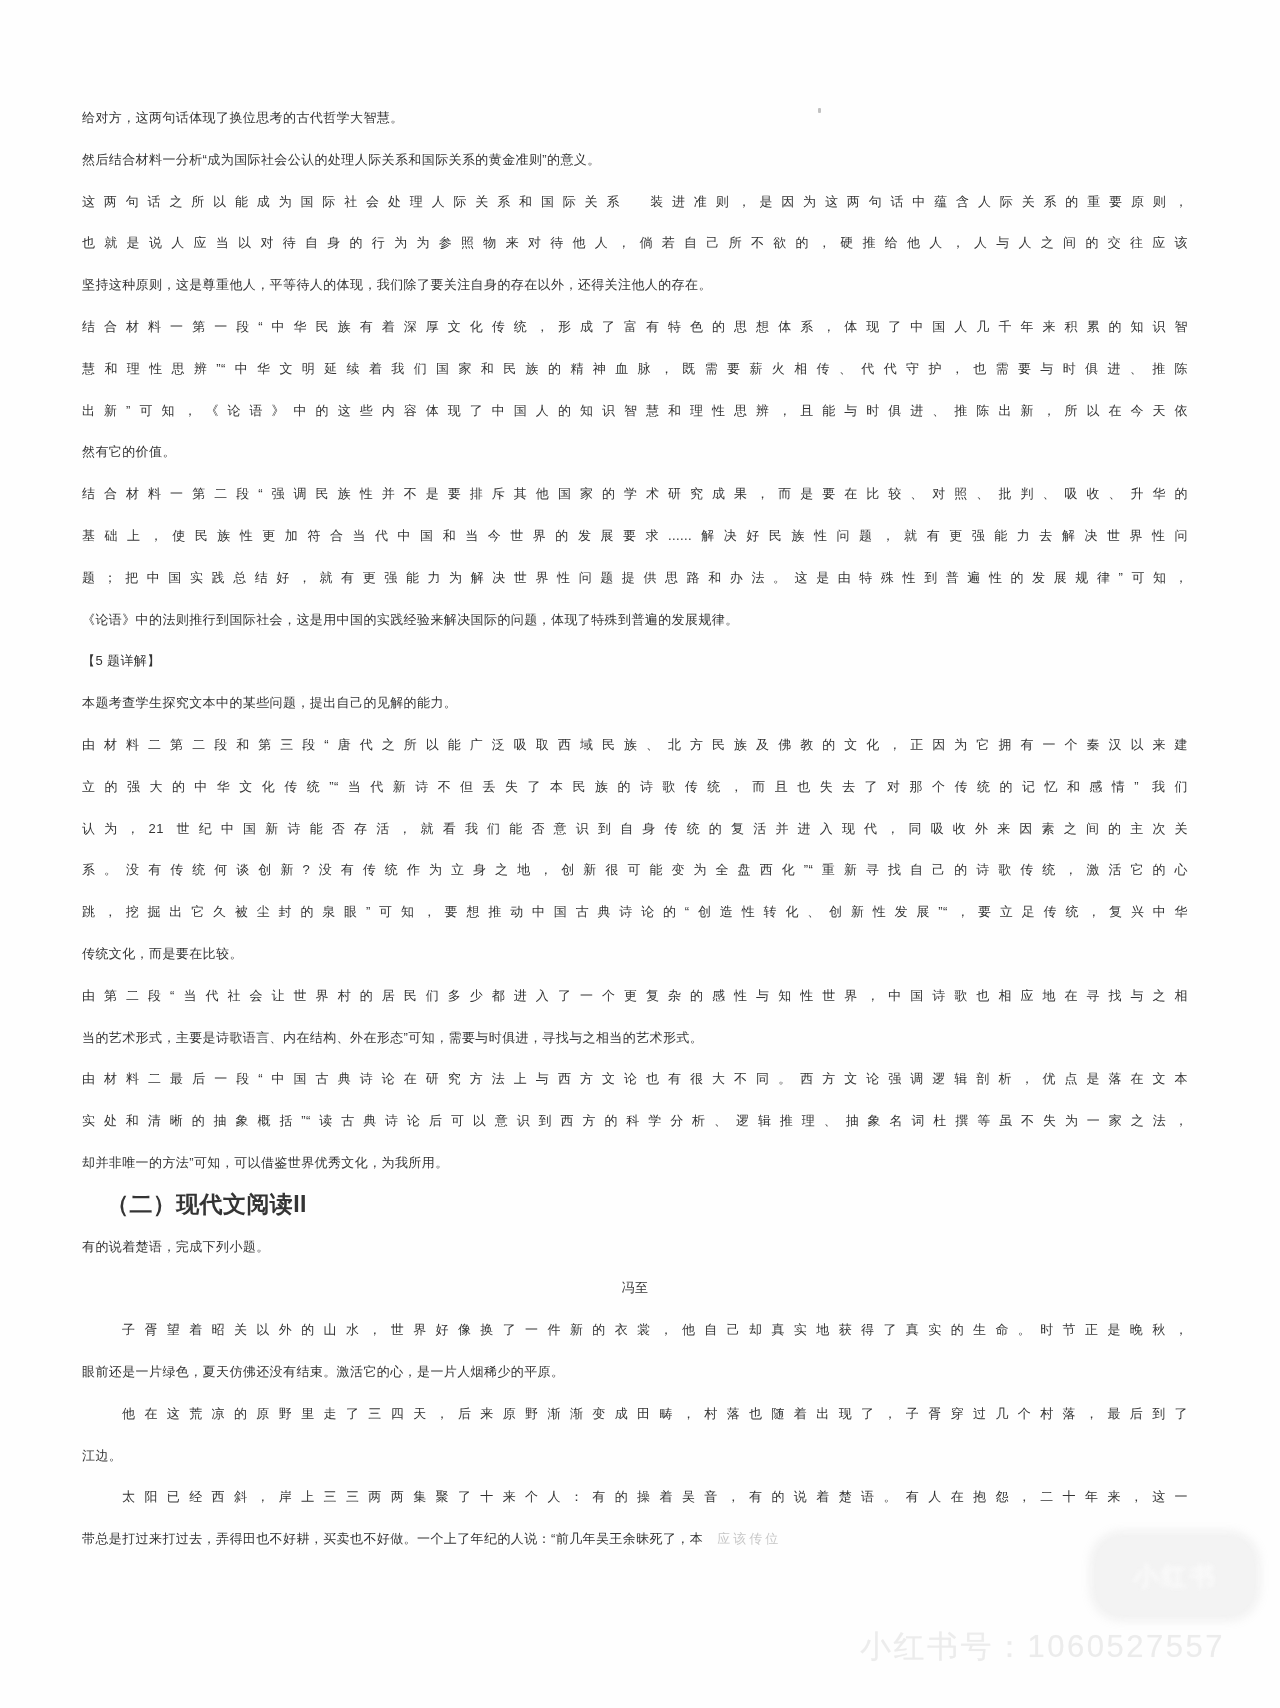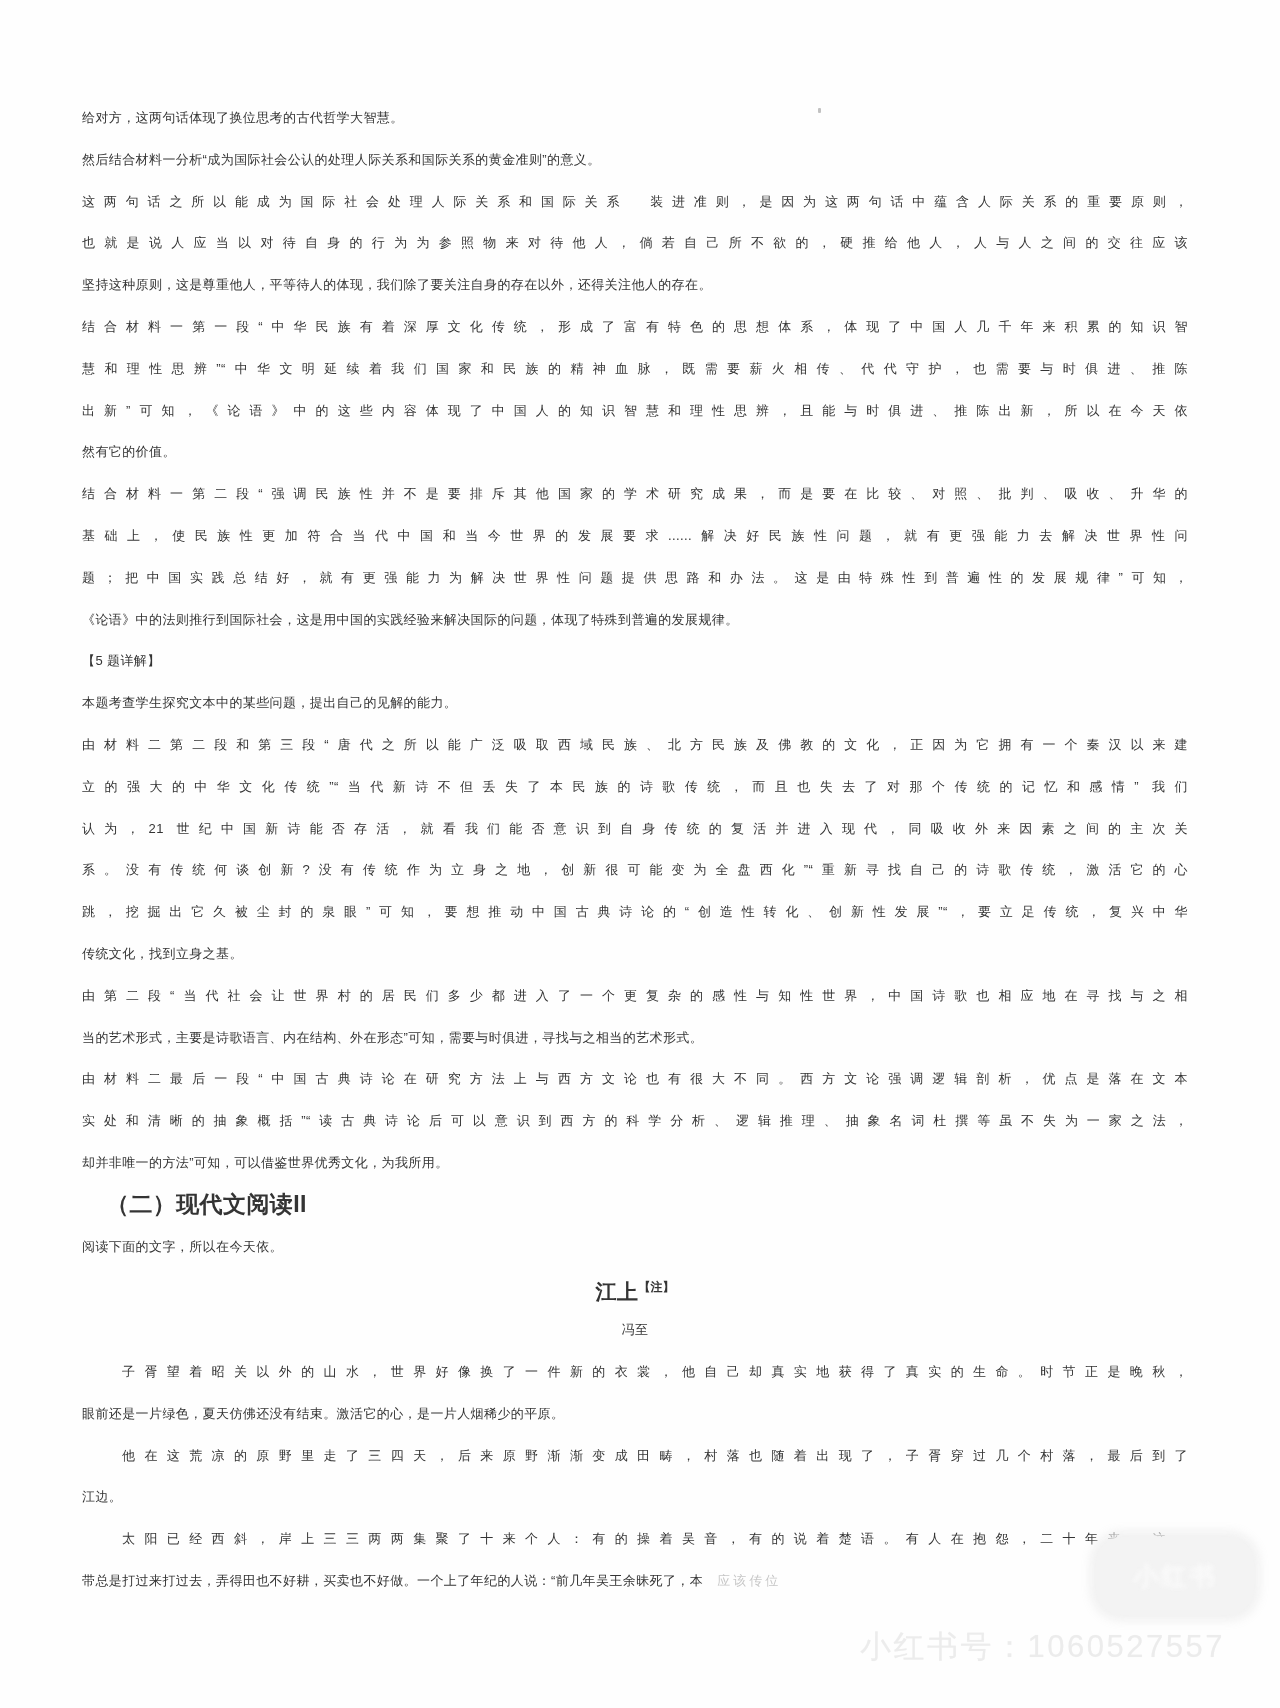--- a/index.html
+++ b/index.html
@@ -120,29 +120,28 @@
       <div class="line full">基础上，使民族性更加符合当代中国和当今世界的发展要求......解决好民族性问题，就有更强能力去解决世界性问</div>
       <div class="line full">题；把中国实践总结好，就有更强能力为解决世界性问题提供思路和办法。这是由特殊性到普遍性的发展规律”可知，</div>
       <div class="line end">《论语》中的法则推行到国际社会，这是用中国的实践经验来解决国际的问题，体现了特殊到普遍的发展规律。</div>
       <div class="line end">【5 题详解】</div>
       <div class="line end">本题考查学生探究文本中的某些问题，提出自己的见解的能力。</div>
       <div class="line full">由材料二第二段和第三段“唐代之所以能广泛吸取西域民族、北方民族及佛教的文化，正因为它拥有一个秦汉以来建</div>
       <div class="line full">立的强大的中华文化传统”“当代新诗不但丢失了本民族的诗歌传统，而且也失去了对那个传统的记忆和感情” 我们</div>
       <div class="line full">认为，21 世纪中国新诗能否存活，就看我们能否意识到自身传统的复活并进入现代，同吸收外来因素之间的主次关</div>
       <div class="line full">系。没有传统何谈创新?没有传统作为立身之地，创新很可能变为全盘西化”“重新寻找自己的诗歌传统，激活它的心</div>
       <div class="line full">跳，挖掘出它久被尘封的泉眼”可知，要想推动中国古典诗论的“创造性转化、创新性发展”“，要立足传统，复兴中华</div>
-      <div class="line end">传统文化，找到立身之基。</div>
+      <div class="line end">传统文化，而是要在比较。</div>
       <div class="line full">由第二段“当代社会让世界村的居民们多少都进入了一个更复杂的感性与知性世界，中国诗歌也相应地在寻找与之相</div>
       <div class="line end">当的艺术形式，主要是诗歌语言、内在结构、外在形态”可知，需要与时俱进，寻找与之相当的艺术形式。</div>
       <div class="line full">由材料二最后一段“中国古典诗论在研究方法上与西方文论也有很大不同。西方文论强调逻辑剖析，优点是落在文本</div>
       <div class="line full">实处和清晰的抽象概括”“读古典诗论后可以意识到西方的科学分析、逻辑推理、抽象名词杜撰等虽不失为一家之法，</div>
       <div class="line end">却并非唯一的方法”可知，可以借鉴世界优秀文化，为我所用。</div>
       <div class="line heading">（二）现代文阅读II</div>
-      <div class="line end">阅读下面的文字，所以在今天依。</div>
-      <div class="line title">江上<sup>【注】</sup></div>
+      <div class="line end">有的说着楚语，完成下列小题。</div>
       <div class="line author">冯至</div>
       <div class="line full-indent">子胥望着昭关以外的山水，世界好像换了一件新的衣裳，他自己却真实地获得了真实的生命。时节正是晚秋，</div>
       <div class="line end">眼前还是一片绿色，夏天仿佛还没有结束。激活它的心，是一片人烟稀少的平原。</div>
       <div class="line full-indent">他在这荒凉的原野里走了三四天，后来原野渐渐变成田畴，村落也随着出现了，子胥穿过几个村落，最后到了</div>
       <div class="line end">江边。</div>
       <div class="line full-indent">太阳已经西斜，岸上三三两两集聚了十来个人：有的操着吴音，有的说着楚语。有人在抱怨，二十年来，这一</div>
       <div class="line end">带总是打过来打过去，弄得田也不好耕，买卖也不好做。一个上了年纪的人说：“前几年吴王余昧死了，本<span class="faded-tail">应该传位</span></div>
     </div>
 
   <div class="wm-blob">

